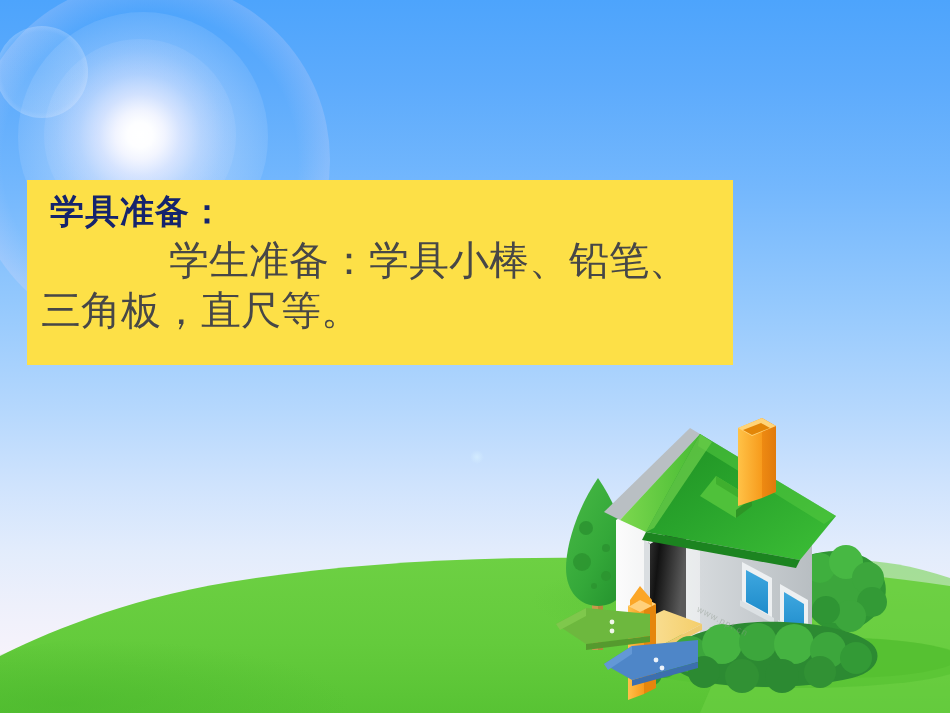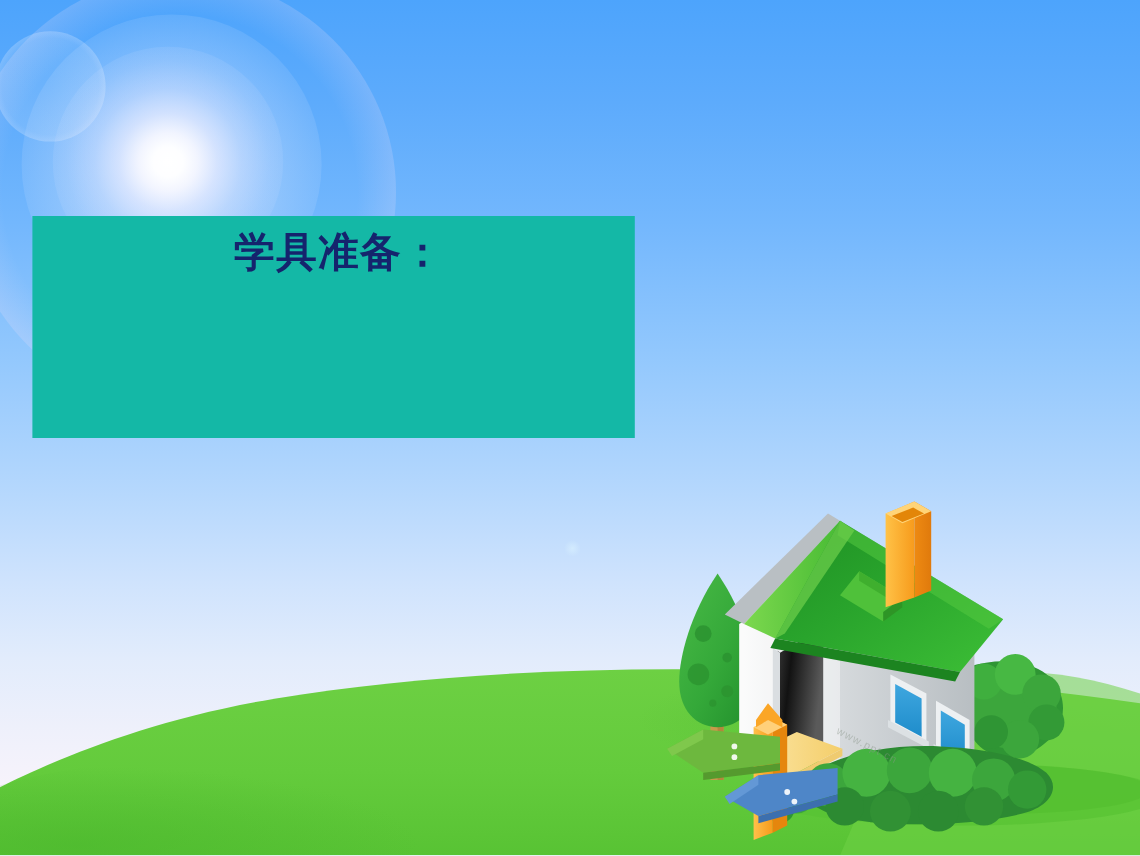--- a/index.html
+++ b/index.html
@@ -108,25 +108,24 @@
     position: absolute;
     left: 0; top: 0;
     width: 950px; height: 713px;
   }
   .hill-wrap svg { display: block; }
 
   
   .textbox {
     position: absolute;
     left: 27px;  top: 180px;
-    width: 502px; height: 185px;
-    background: #14b8a6;
+    width: 706px; height: 185px;
+    background: #fde047;
     box-sizing: border-box;
     padding: 10px 14px 0 14px;
-    text-align: center;
   }
   .tb-title {
     font-family: "Liberation Serif", "DejaVu Serif", serif;
     font-weight: bold;
     font-size: 34px;
     line-height: 44px;
     color: #15246d;
     letter-spacing: 1px;
     margin: 0 0 2px 9px;
     white-space: nowrap;
@@ -383,15 +382,18 @@
           <circle cx="656" cy="660" r="2.4" fill="#ffffff" opacity="0.9"></circle>
           <circle cx="662" cy="668" r="2.4" fill="#ffffff" opacity="0.9"></circle>
         </g>
       </g>
     </svg>
     <div class="wm">www.ppt.cn</div>
   </div>
 
   <div class="textbox">
     <div class="tb-title">学具准备：</div>
+    <div class="tb-body">
+      <span class="tb-indent"></span><span>学生准备：学具小</span><span>棒、铅笔、三角板，直尺等。</span>
+    </div>
   </div>
 
 </div>
 
 </body></html>

